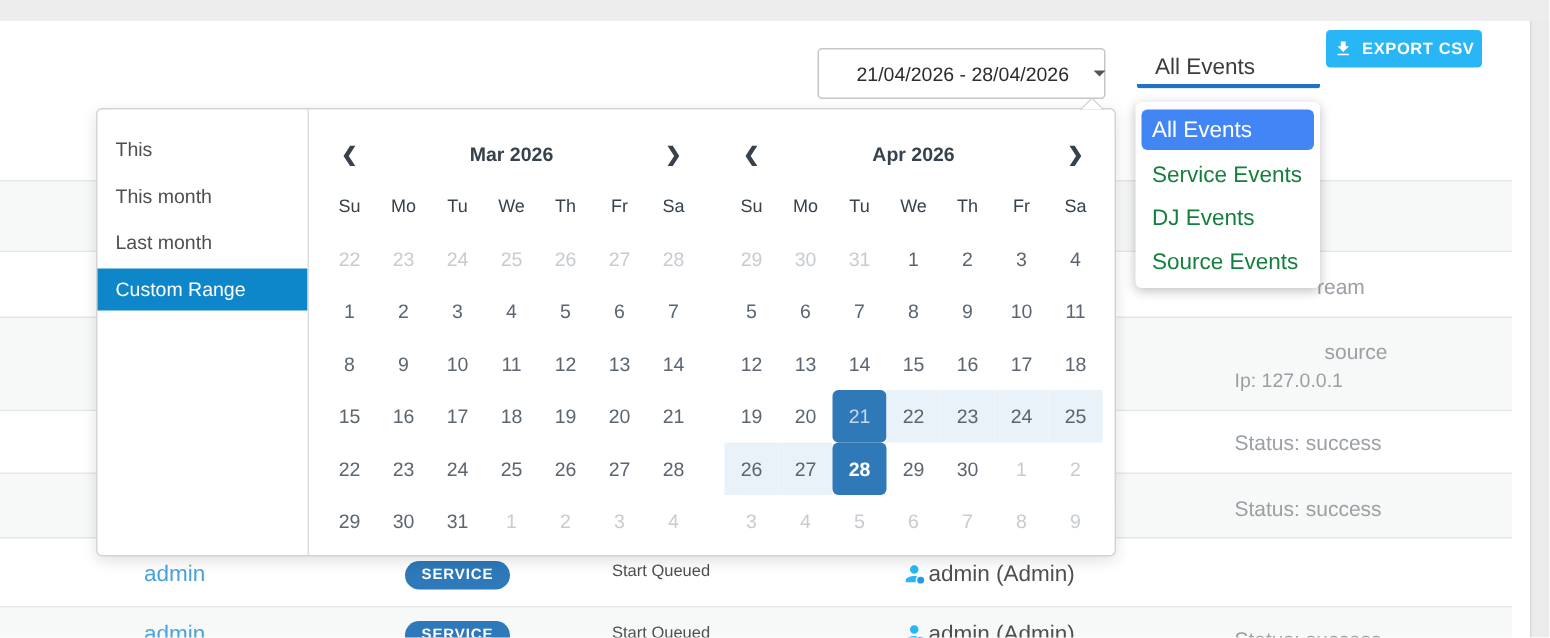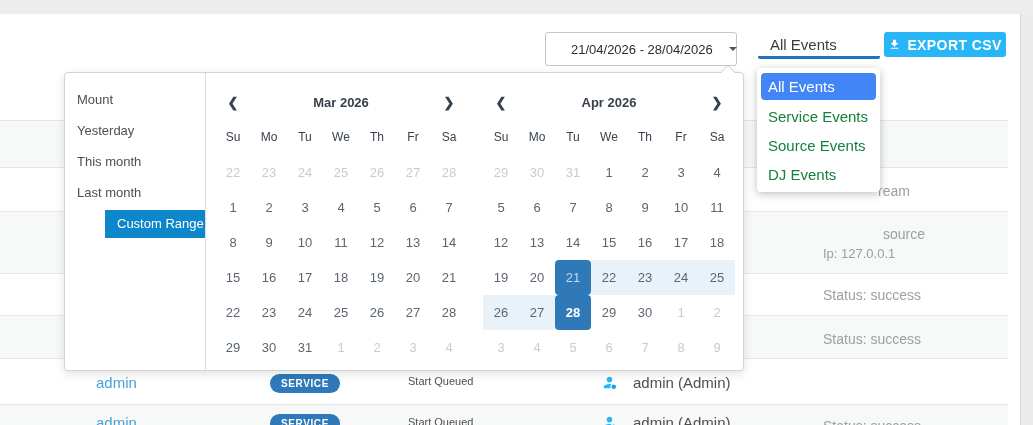--- a/index.html
+++ b/index.html
@@ -14,38 +14,38 @@
   
   .bg-row { position:absolute; left:0; width:1008px; border-top:1px solid #e7e7e7; }
   .r-light { background:#f7f8f8; }
   .r-white { background:#fff; }
   .frag { position:absolute; color:#9aa0a5; font-size:14px; white-space:nowrap; }
   .frag-sm { font-size:13px; }
   .loguser { position:absolute; color:#4ba2d9; font-size:15px; }
   .logtext { position:absolute; color:#4f4f4f; font-size:11px; white-space:nowrap; }
   .badge { position:absolute; height:19px; line-height:19px; padding:0 11px; border-radius:10px;
            background:#2e79b9; color:#fff; font-size:10px; font-weight:bold; letter-spacing:.6px; }
-  .actor { position:absolute; display:flex; align-items:center; gap:15px;
+  .actor { position:absolute; display:flex; align-items:center; gap:1px;
            color:#4f4f4f; font-size:15px; white-space:nowrap; }
 
   
   .datebtn { position:absolute; left:545px; top:32px; width:192px; height:34px; z-index:15;
              background:#fff; border:1px solid #c6c6c6; border-radius:3px;
              display:flex; align-items:center; padding:0 9px; gap:16px;
              font-size:13px; color:#2d2d2d; white-space:nowrap; }
   .caret-down { width:0; height:0; border:4px solid transparent; border-top-color:#555;
                 margin-left:auto; margin-top:4px; }
   .eventselect { position:absolute; left:758px; top:32px; width:122px; height:27px; z-index:15;
                  border-bottom:3px solid #2272c3; border-radius:0 0 2px 2px;
                  display:flex; align-items:center; padding-left:12px;
                  font-size:15px; color:#3c3c3c; background:#fff; }
-  .exportbtn { position:absolute; left:884px; top:32px; width:122px; height:25px; z-index:15;
+  .exportbtn { position:absolute; left:884px; top:20px; width:104px; height:25px; z-index:15;
                background:#29b6f6; border-radius:3px; color:#fff; display:flex;
                align-items:center; justify-content:center; gap:6px;
-               font-size:14px; font-weight:bold; letter-spacing:.4px; }
+               font-size:11px; font-weight:bold; letter-spacing:.4px; }
 
   
   .menu { position:absolute; left:757px; top:68px; width:123px; z-index:30;
           background:#fff; border-radius:4px; padding:3px 0;
           box-shadow:0 2px 8px rgba(0,0,0,.25); }
   .menu-item { height:29px; line-height:29px; padding-left:11px; font-size:15px; color:#15803d; }
   .menu-item.selected { background:#4285f4; color:#fff; margin:2px 4px; height:27px;
                         line-height:27px; padding-left:7px; border-radius:4px; }
 
   
@@ -54,21 +54,21 @@
             box-shadow:0 3px 10px rgba(0,0,0,.12); }
   .caret-outer { position:absolute; top:-8px; left:655px; width:0; height:0;
                  border-left:8px solid transparent; border-right:8px solid transparent;
                  border-bottom:8px solid #c9c9c9; }
   .caret-inner { position:absolute; top:-7px; left:656px; width:0; height:0;
                  border-left:7px solid transparent; border-right:7px solid transparent;
                  border-bottom:7px solid #fff; }
   .ranges { position:absolute; left:0; top:13px; width:140px; }
   .range-item { height:28px; line-height:28px; padding-left:12px; margin-bottom:3px;
                 font-size:13px; color:#4f4f4f; }
-  .range-item.active { background:#0d87c9; color:#fff;margin-left:40px; }
+  .range-item.active { background:#0d87c9; color:#fff; }
   .vdivider { position:absolute; left:140px; top:0; bottom:0; width:1px; background:#ddd; }
 
   .cal { position:absolute; top:0; width:252px; height:100%; }
   .cal1 { left:150px; } .cal2 { left:418px; }
   .cal-header { position:absolute; top:16px; left:0; width:252px; height:28px; }
   .cal-nav { position:absolute; top:0; width:36px; height:28px; line-height:28px;
              text-align:center; font-size:13px; font-weight:bold; color:#37424c; }
   .cal-prev { left:0; } .cal-next { right:0; }
   .cal-title { position:absolute; left:36px; top:0; width:180px; height:28px; line-height:28px;
                text-align:center; font-size:13px; font-weight:bold; color:#37424c; }
@@ -140,31 +140,30 @@
 <div class="exportbtn">
   <svg width="13" height="13" viewBox="0 0 24 24">
     <path fill="#fff" d="M5 20h14v-2H5v2zM19 9h-4V3H9v6H5l7 7 7-7z"></path>
   </svg>
   <span>EXPORT CSV</span>
 </div>
 
 <div class="menu">
   <div class="menu-item selected">All Events</div>
   <div class="menu-item">Service Events</div>
+  <div class="menu-item">DJ Events</div>
   <div class="menu-item">Source Events</div>
-  <div class="menu-item">DJ Events</div>
 </div>
 
 <div class="picker">
   <div class="caret-outer"></div>
   <div class="caret-inner"></div>
 
   <div class="ranges">
-    <div class="range-item">Mount</div>
-    <div class="range-item">Yesterday</div>
+    <div class="range-item">This</div>
     <div class="range-item">This month</div>
     <div class="range-item">Last month</div>
     <div class="range-item active">Custom Range</div>
   </div>
   <div class="vdivider"></div>
 
   <div class="cal cal1">
     <div class="cal-header">
       <span class="cal-nav cal-prev">❮</span>
       <span class="cal-title">Mar 2026</span>

